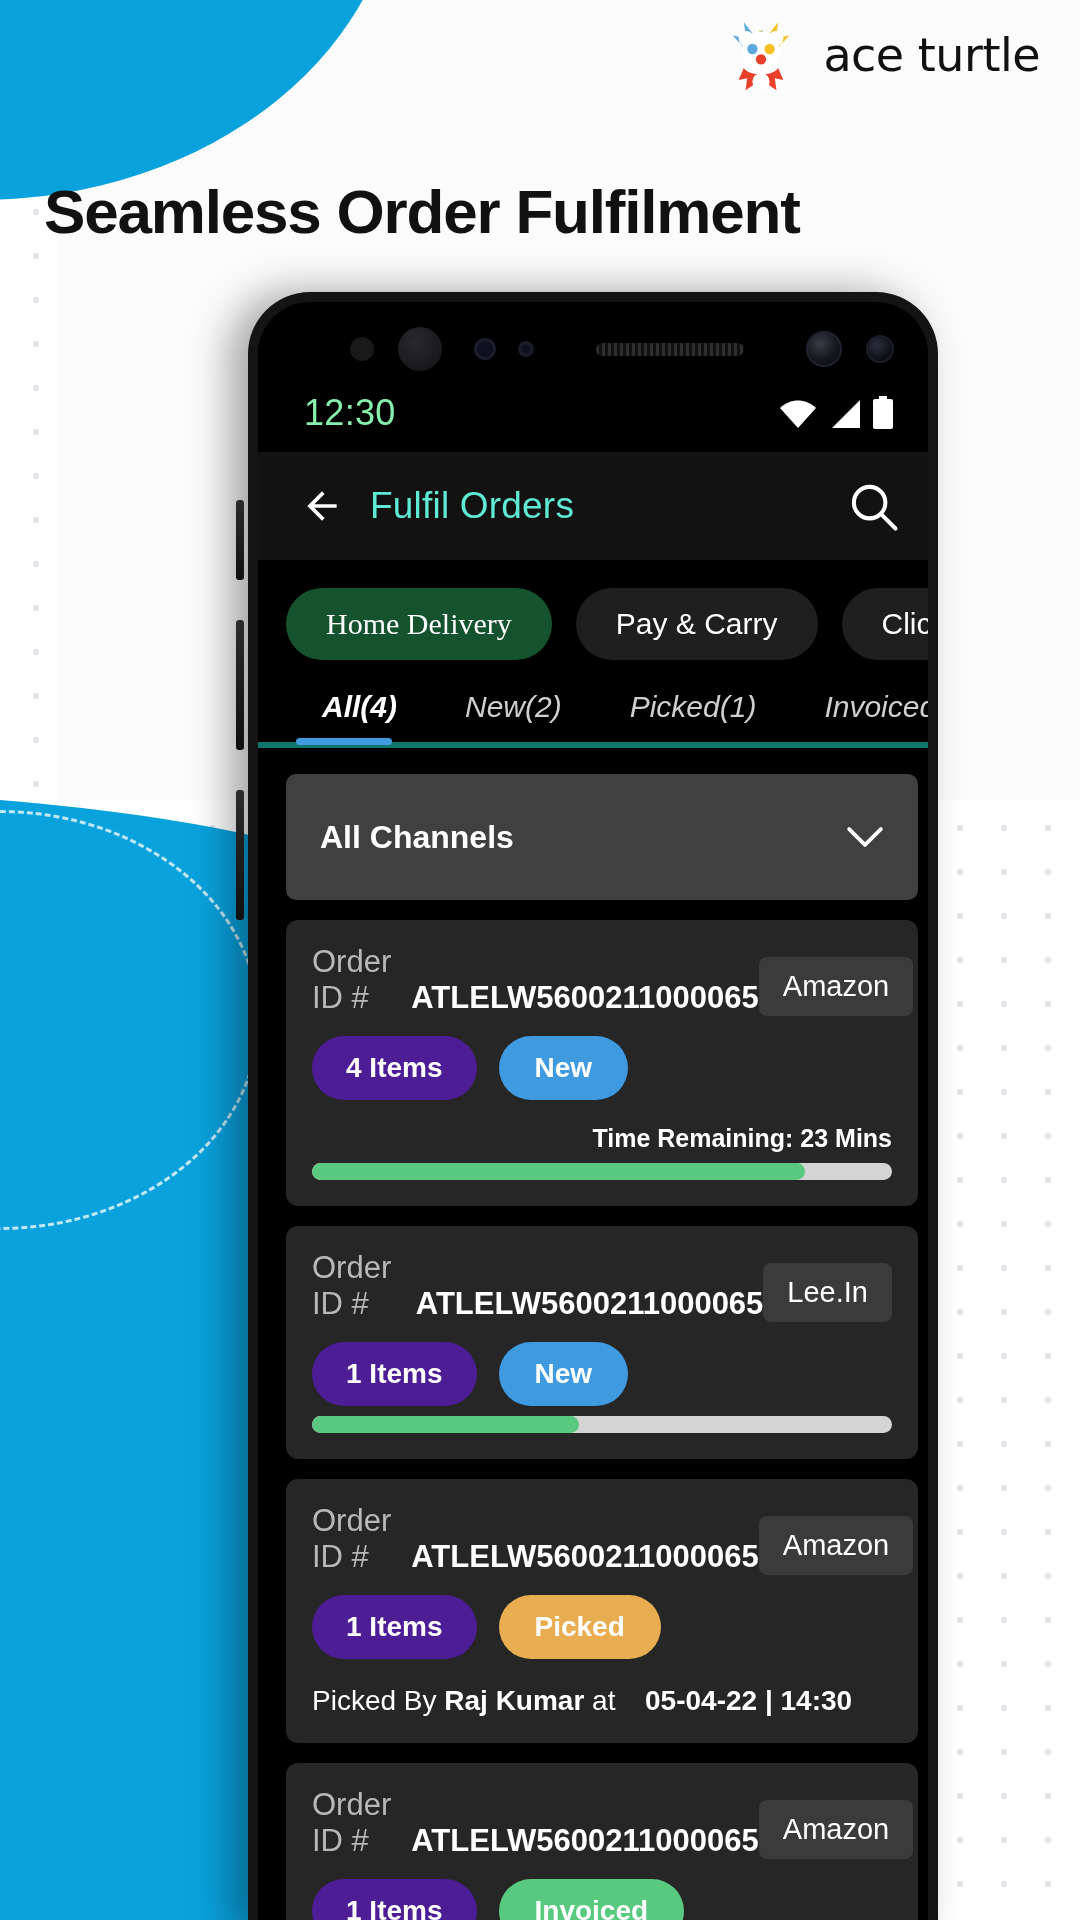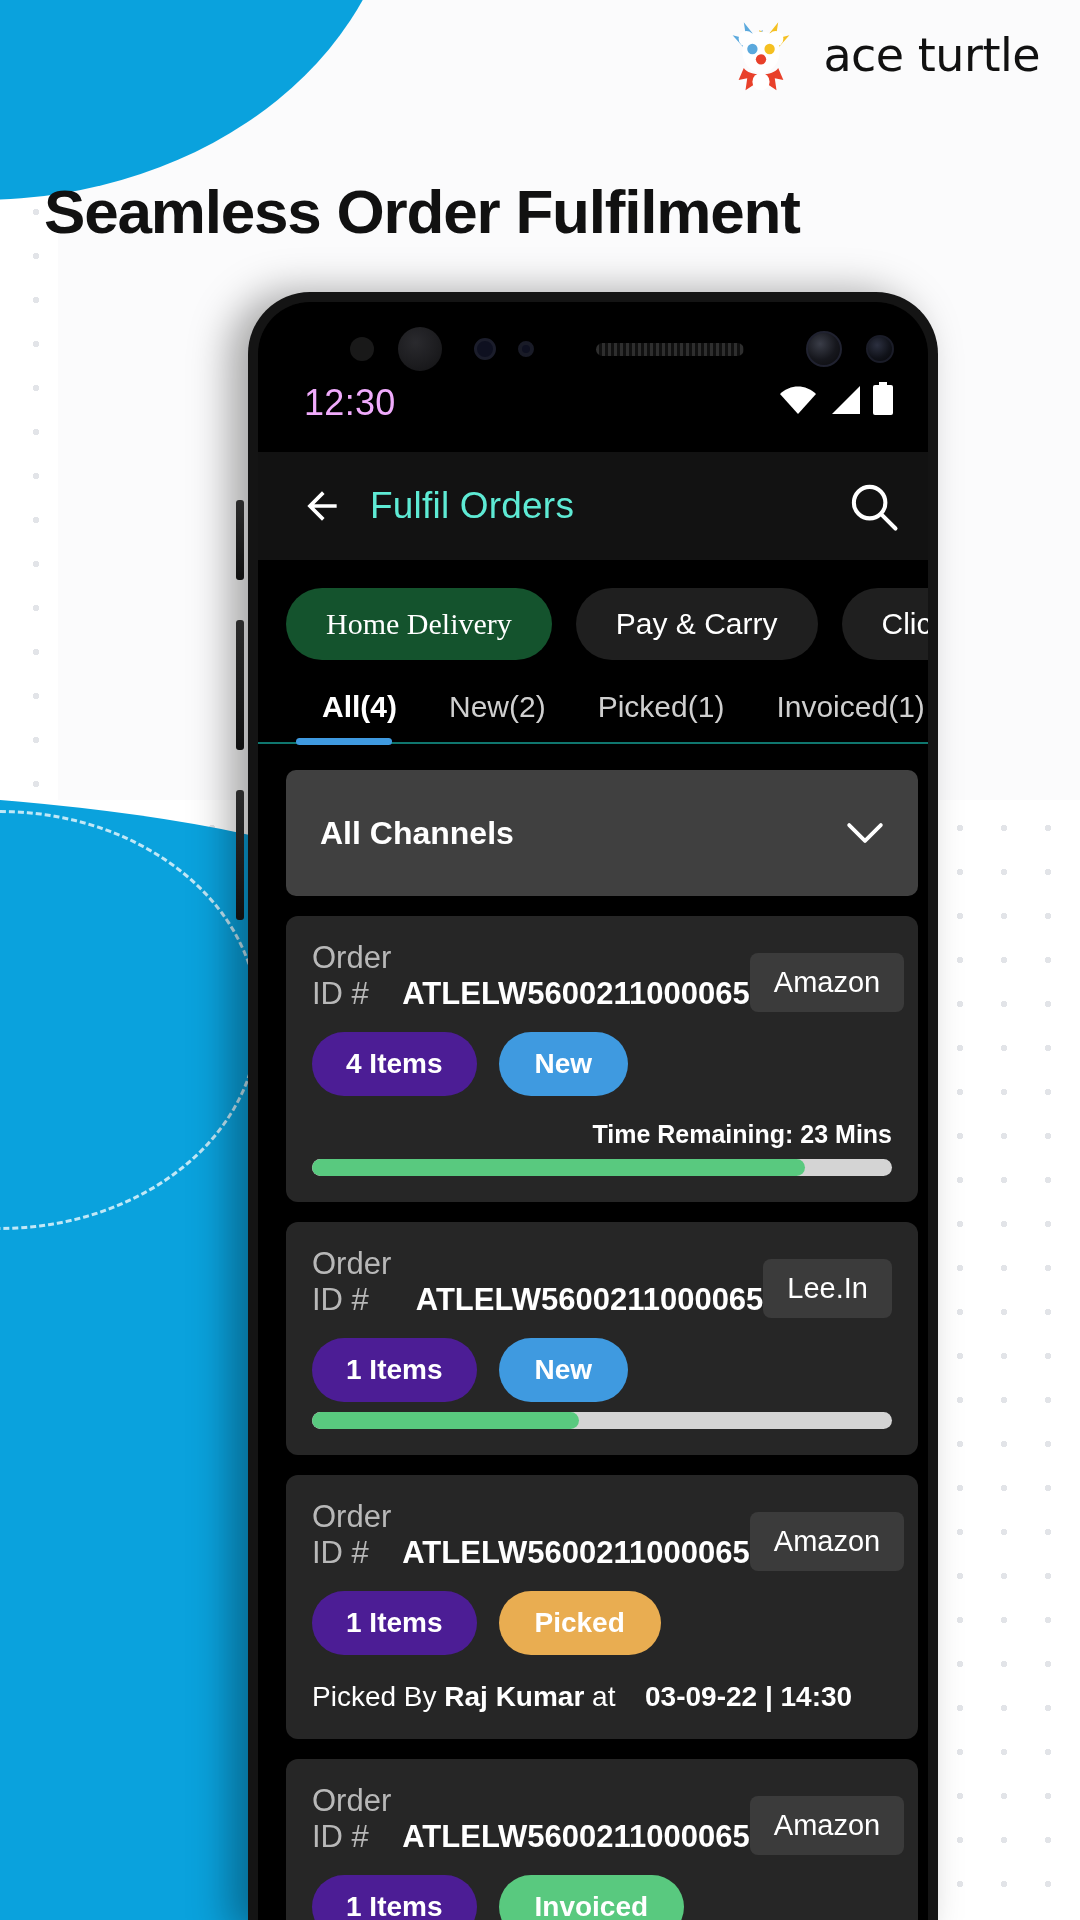--- a/index.html
+++ b/index.html
@@ -123,23 +123,23 @@
   }
   .cam2 {
     width: 28px; height: 28px; border-radius: 50%;
     background: radial-gradient(circle at 38% 34%, #2c3040 0%, #101219 60%, #070709 100%);
     border: 2px solid #1a1c28; margin-left: 24px;
   }
 
   
   .statusbar {
     position: absolute; top: 80px; left: 0; width: 100%;
-    height: 62px; display: flex; align-items: flex-start;
+    height: 62px; display: flex; align-items: center;
     justify-content: space-between; padding: 0 34px 0 46px;
-    color: #f0abfc; z-index: 4;
+    color: #86efac; z-index: 4;
   }
   .clock { font-size: 36px; font-weight: 500; letter-spacing: .3px; }
   .status-icons { display: flex; align-items: flex-end; gap: 10px; }
 
   
   .appbar {
     position: absolute; top: 150px; left: 0; width: 100%;
     height: 108px; background: #121212;
     display: flex; align-items: center; padding: 0 28px 0 42px;
     z-index: 4;
@@ -159,22 +159,22 @@
 
   .chips { display: flex; gap: 24px; padding: 28px 0 0 28px; }
   .chip {
     background: #1f1f1f; color: #fff;
     border-radius: 40px; padding: 19px 40px;
     font-size: 30px; white-space: nowrap;
   }
   .chip.active { background: #14532d; font-family: Liberation Serif, serif; }
 
   .tabs {
-    display: flex; padding: 30px 10px 0 38px; gap: 0;
-    border-bottom: 2px solid #0f766e; position: relative;
+    display: flex; padding: 30px 10px 0 38px; gap: 16px;
+    border-bottom: 6px solid #0f766e; position: relative; font-style: italic;
   }
   .tab {
     color: #cfcfcf; font-size: 30px; padding: 0 26px 18px 26px;
     white-space: nowrap;
   }
   .tab.active { color: #fff; font-weight: 700; }
   .tab-underline {
     position: absolute; left: 38px; bottom: -3px;
     width: 96px; height: 7px; background: #3f9ae0; border-radius: 4px;
   }
@@ -187,21 +187,21 @@
   .channel-label { color: #fff; font-size: 32px; font-weight: 700; }
   .chev { margin-left: auto; width: 38px; height: 24px; }
 
   .card {
     margin: 20px 10px 0 28px;
     background: #262626; border-radius: 12px;
     padding: 24px 26px 26px 26px;
   }
   .card-row1 { display: flex; align-items: flex-end; }
   .oid-label { color: #b8b8b8; font-size: 31px; }
-  .oid-value { color: #fff; font-size: 31px; font-weight: 700; margin-left: 11px; }
+  .oid-value { color: #fff; font-size: 31px; font-weight: 700; margin-left: 20px; }
   .channel-badge {
     margin-left: auto; background: #3b3b3b; border-radius: 8px;
     color: #fff; font-size: 29px; padding: 13px 24px; white-space: nowrap;
   }
   .card-row2 { display: flex; align-items: center; gap: 22px; margin-top: 20px; }
   .pill-items {
     background: #4c1d95; color: #fff; font-weight: 700;
     font-size: 28px; border-radius: 34px; padding: 16px 34px;
   }
   .pill-status {
@@ -357,21 +357,21 @@
         </div>
         <div class="card-row2">
           <span class="pill-items">1 Items</span>
           <span class="pill-status st-picked">Picked</span>
         </div>
         <div class="meta-line">
           <span>Picked By</span>
           <b>Raj Kumar</b>
           <span>at</span>
           <span class="spacer"></span>
-          <b>03-09-22</b>
+          <b>05-04-22</b>
           <b>|</b>
           <b>14:30</b>
         </div>
       </div>
 
       <div class="card">
         <div class="card-row1">
           <span class="oid-label">Order ID #</span>
           <span class="oid-value">ATLELW5600211000065</span>
           <span class="channel-badge">Amazon</span>

